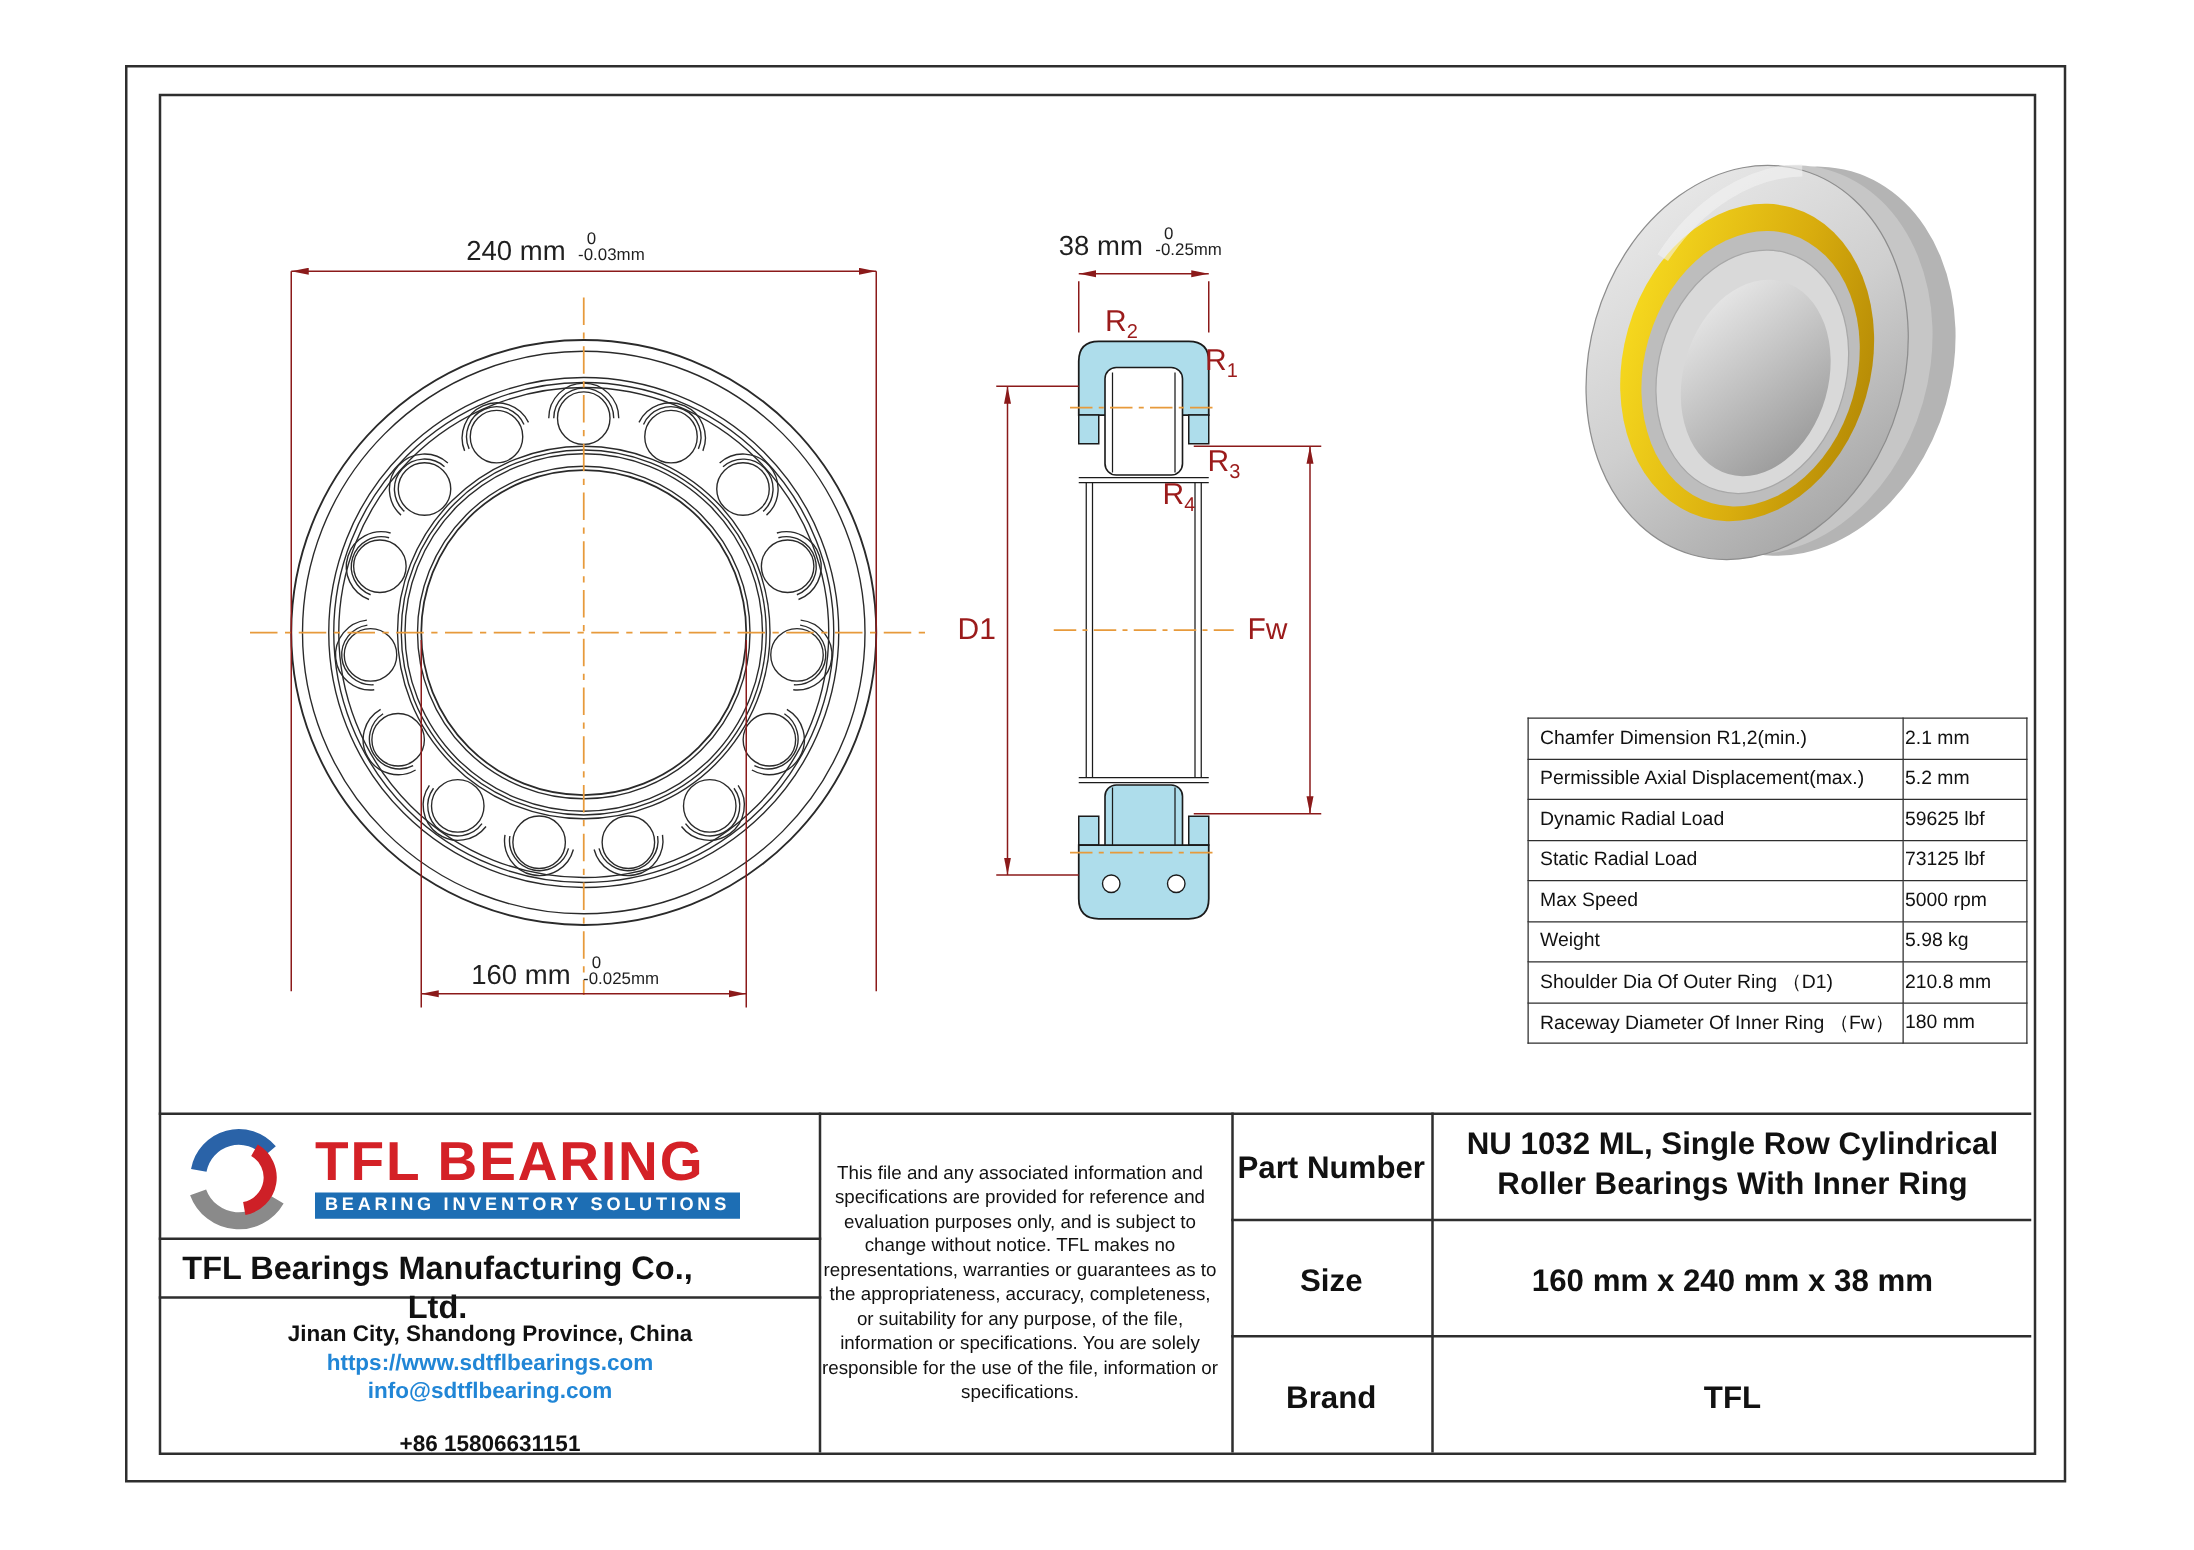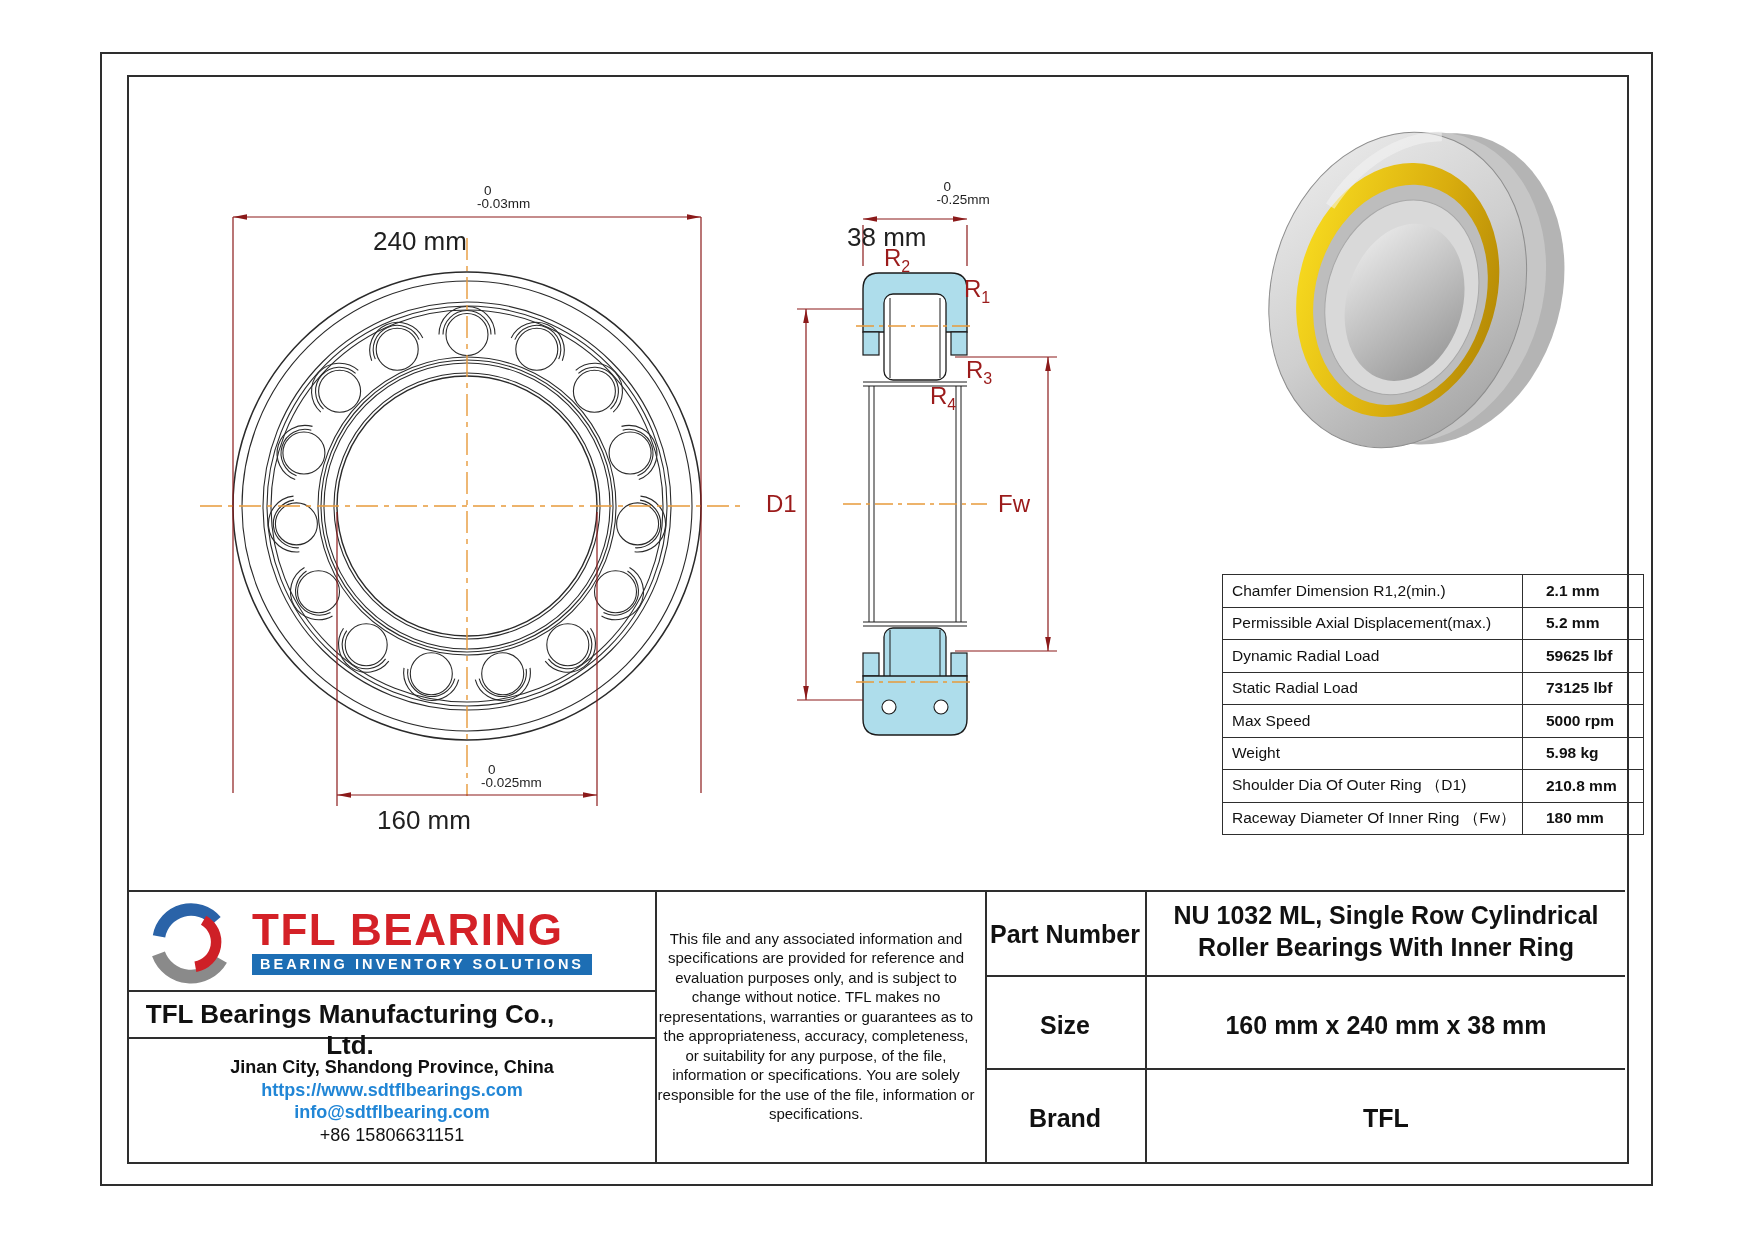--- a/index.html
+++ b/index.html
@@ -3,30 +3,30 @@
 <meta charset="utf-8">
 <style>
   html,body{margin:0;padding:0;background:#fff;}
   #page{position:relative;width:1755px;height:1240px;background:#fff;
         font-family:"Liberation Sans",sans-serif;overflow:hidden;color:#1a1a1a;}
   .abs{position:absolute;}
   .frame{position:absolute;border:2px solid #2e2e2e;}
   .hline,.vline{position:absolute;background:#2e2e2e;}
   
   .dim{position:absolute;display:flex;align-items:flex-start;color:#1f1f1f;font-weight:500;}
-  .dim .val{font-size:26px;line-height:26px;margin-top:40px;}
+  .dim .val{font-size:22px;line-height:26px;}
   .dim .tol{display:flex;flex-direction:column;font-size:13.5px;line-height:13px;margin-left:10px;margin-top:-4px;}
   .dim .tol .t0{margin-left:7px;}
   .rlabel{position:absolute;color:#9B1B1B;font-size:24px;font-weight:500;line-height:24px;}
   .rlabel sub{font-size:16px;}
   
   #specTable{position:absolute;left:1222px;top:574px;border-collapse:collapse;table-layout:fixed;}
   #specTable td{border:1.6px solid #2e2e2e;font-size:15.5px;font-weight:500;color:#111;
                 height:31.5px;padding:0 0 0 9px;white-space:nowrap;overflow:hidden;}
-  #specTable td.v{width:97px;padding-left:23px;font-weight:bold;}
+  #specTable td.v{width:97px;padding-left:1px;}
   #specTable td.l{width:290px;}
   
   .tb{position:absolute;color:#111;}
   .center{text-align:center;}
   .brandword{font-size:44px;font-weight:800;color:#D42127;letter-spacing:1.5px;line-height:40px;white-space:nowrap;}
   .tagline{background:#1D6EB4;color:#fff;font-size:14.5px;font-weight:700;letter-spacing:3px;
            padding:2px 8px 3px 8px;margin-top:4px;white-space:nowrap;}
   .company{font-size:26px;font-weight:700;}
   .contact{font-size:18px;font-weight:600;line-height:22.5px;}
   .blue{color:#2186D6;text-decoration:none;}
@@ -284,21 +284,21 @@
       <div class="tagline">BEARING INVENTORY SOLUTIONS</div>
     </div>
   </div>
 
   <div class="tb company center" style="left:127px;top:999px;width:446px;">TFL Bearings Manufacturing Co., Ltd.</div>
 
   <div class="tb contact center" style="left:127px;top:1056px;width:530px;">
     <div>Jinan City, Shandong Province, China</div>
     <a class="blue" href="#" style="display:block;">https://www.sdtflbearings.com</a>
     <a class="blue" href="#" style="display:block;">info@sdtflbearing.com</a>
-    <div style="font-weight:400;">+86 15806631151</div>
+    <div style="font-weight:700;margin-top:20px;">+86 15806631151</div>
   </div>
 
   <div class="abs" style="left:657px;top:892px;width:328px;height:268px;display:flex;align-items:center;justify-content:flex-start;">
     <div class="disclaimer center" style="width:318px;">This file and any associated information and specifications are provided for reference and evaluation purposes only, and is subject to change without notice. TFL makes no representations, warranties or guarantees as to the appropriateness, accuracy, completeness, or suitability for any purpose, of the file, information or specifications.  You are solely responsible for the use of the file, information or specifications.</div>
   </div>
 
   <div class="tb cellbig center" style="left:985px;top:918px;width:160px;white-space:nowrap;">Part Number</div>
   <div class="tb cellbig center" style="left:1147px;top:899px;width:478px;">NU 1032 ML, Single Row Cylindrical
 Roller Bearings With Inner Ring</div>
   <div class="tb cellbig center" style="left:985px;top:1009px;width:160px;">Size</div>

